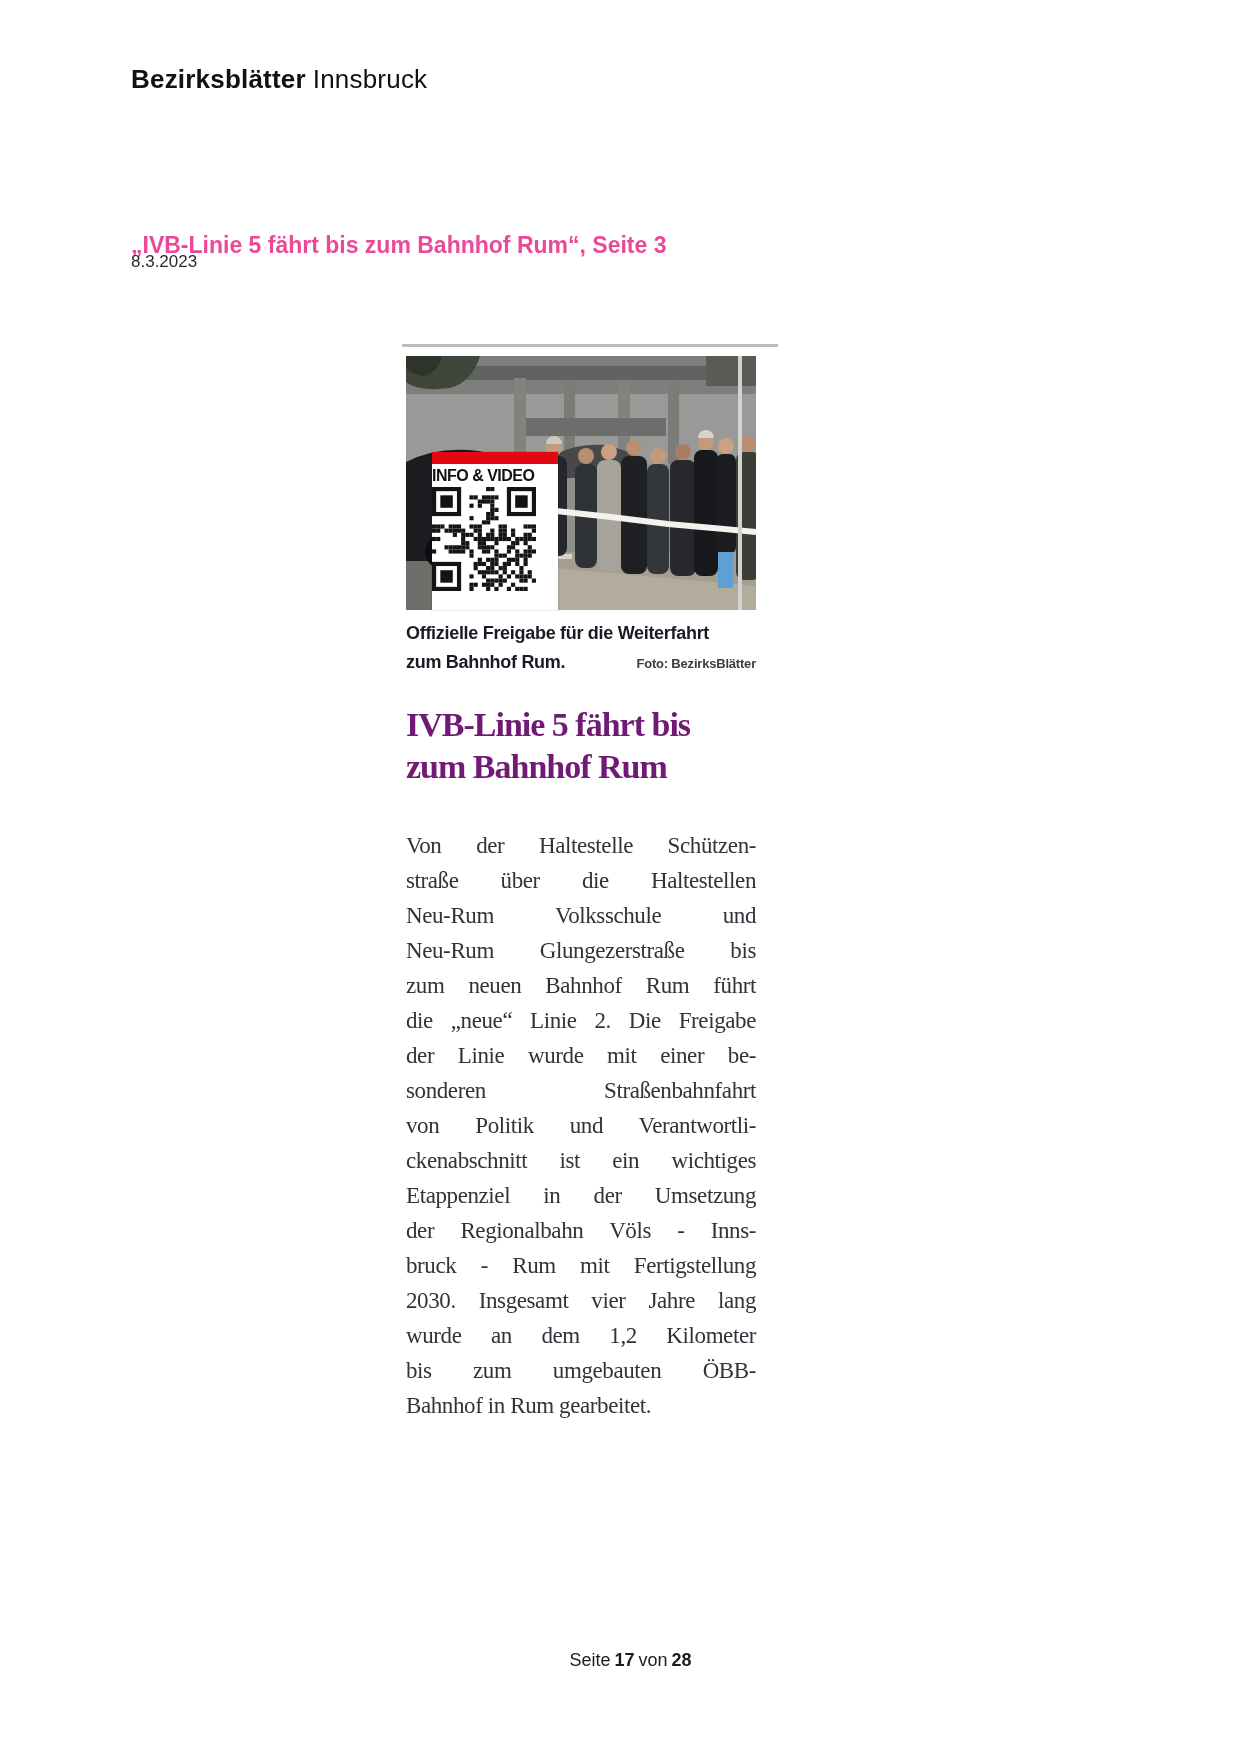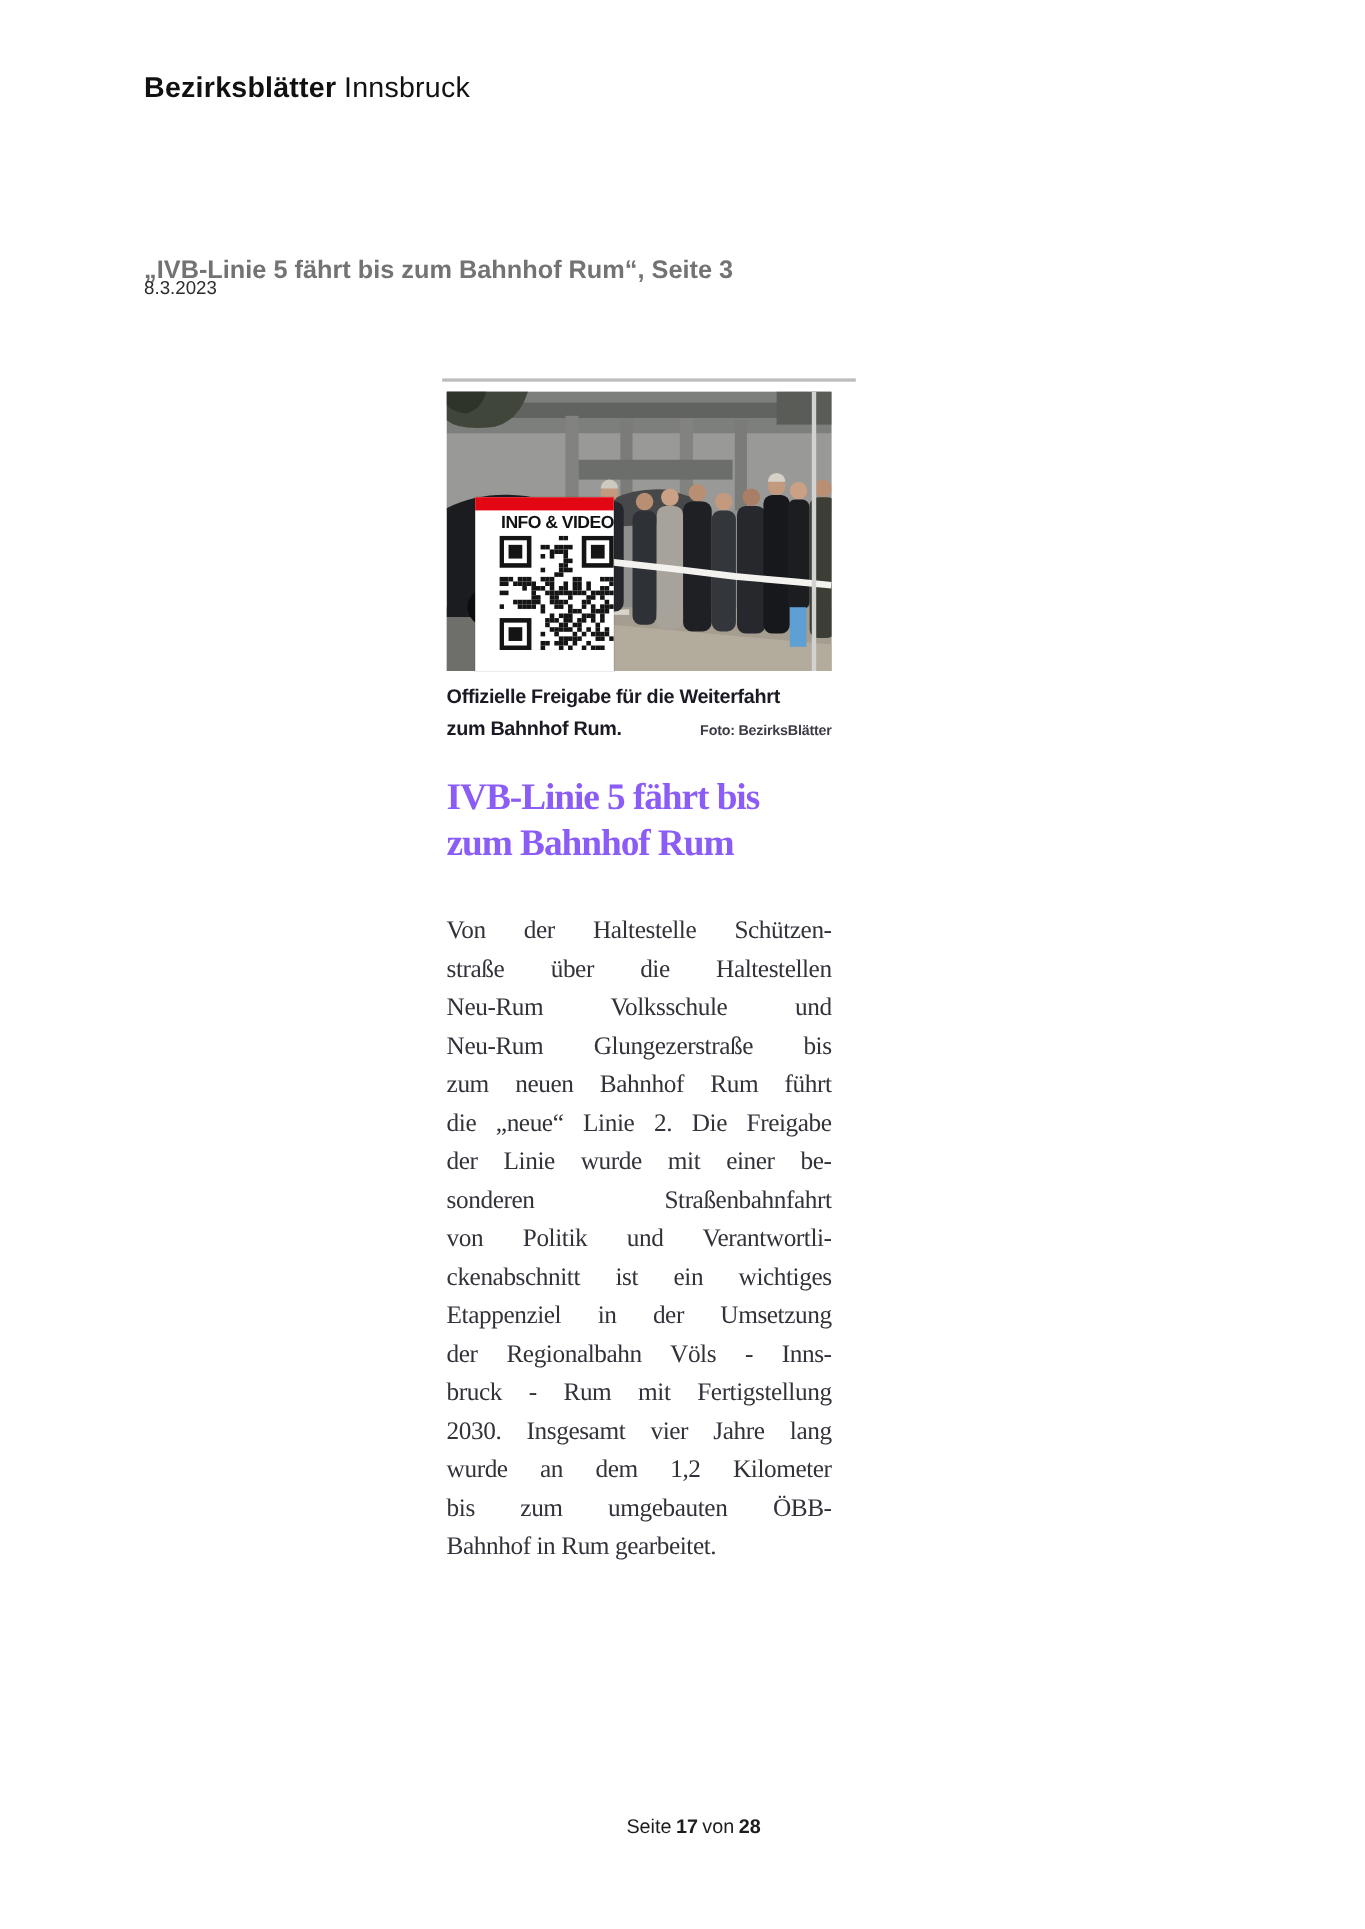--- a/index.html
+++ b/index.html
@@ -6,47 +6,47 @@
   .page {
     position:relative; width:1241px; height:1754px; margin:0 auto;
     background:#ffffff; overflow:hidden;
     font-family:"Liberation Sans", sans-serif; color:#111;
   }
   
   .page-header { position:absolute; left:131px; top:64px; font-size:26px; letter-spacing:0.2px; }
   .page-header .brand { font-weight:bold; }
   .page-header .edition { font-weight:normal; margin-left:7px; }
   
-  .doc-title { position:absolute; left:131px; top:232px; font-size:23px; font-weight:bold; color:#737373; }
+  .doc-title { position:absolute; left:131px; top:232px; font-size:23px; font-weight:bold; color:#ec4899; }
   .doc-date  { position:absolute; left:131px; top:252px; font-size:17px; color:#2c2c2c; }
   
   .clipping { position:absolute; left:406px; top:344px; width:350px; }
   .top-rule { width:376px; height:3px; background:#bdbdbb; margin-left:-4px; }
   .photo-wrap { position:relative; width:350px; height:254px; margin-top:9px; }
   .photo-wrap svg { display:block; }
   
   .qr-panel {
     position:absolute; left:26px; bottom:0; width:126px; height:158px;
     background:#ffffff; box-shadow:0 0 0 1px rgba(0,0,0,0.08);
-    display:flex; flex-direction:column; align-items:flex-end;
+    display:flex; flex-direction:column; align-items:flex-start;
   }
   .qr-redbar { width:100%; height:12px; background:#e30613; }
   .qr-label {
     font-weight:bold; font-size:16px; letter-spacing:-0.5px; color:#121212;
     margin:3px 0 2px 0; white-space:nowrap;
   }
   .qr-code { width:104px; height:104px; }
   
   .caption { margin-top:9px; font-weight:bold; font-size:18px; letter-spacing:-0.3px; line-height:29px; color:#1a1a24; }
   .caption-row2 { display:flex; justify-content:space-between; align-items:baseline; }
   .photo-credit { font-size:13px; font-weight:bold; color:#3c3c46; letter-spacing:-0.2px; }
   
   .headline {
     margin-top:26px; font-family:"Liberation Serif", serif; font-weight:bold;
-    font-size:34px; line-height:42px; letter-spacing:-1px; color:#8b5cf6;
+    font-size:34px; line-height:42px; letter-spacing:-1px; color:#701a75;
   }
   .article-body {
     margin-top:40px; font-family:"Liberation Serif", serif;
     font-size:23px; line-height:35px; letter-spacing:-0.4px; color:#32323a;
     text-align:justify;
   }
   .body-line { text-align:justify; text-align-last:justify; white-space:normal; }
   .body-line.last { text-align-last:left; }
   
   .page-footer { position:absolute; left:16px; right:0; top:1650px; text-align:center; font-size:18px; color:#1c1c1c; }

